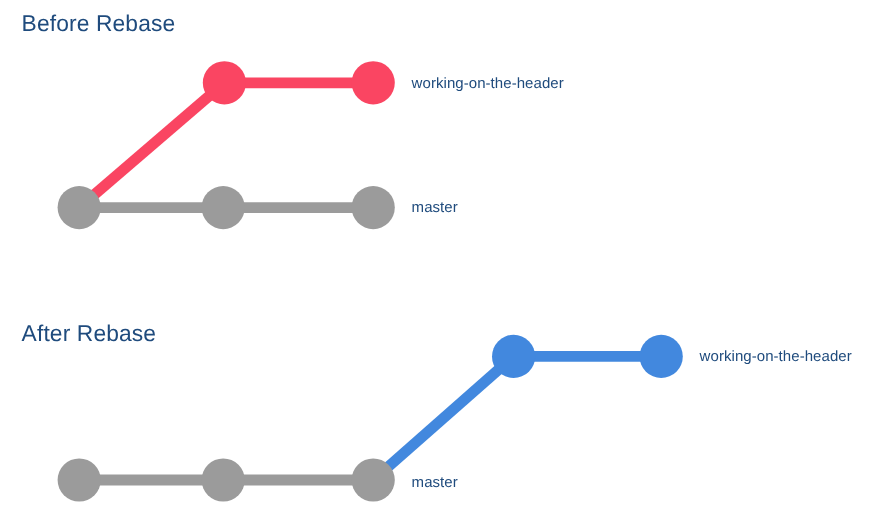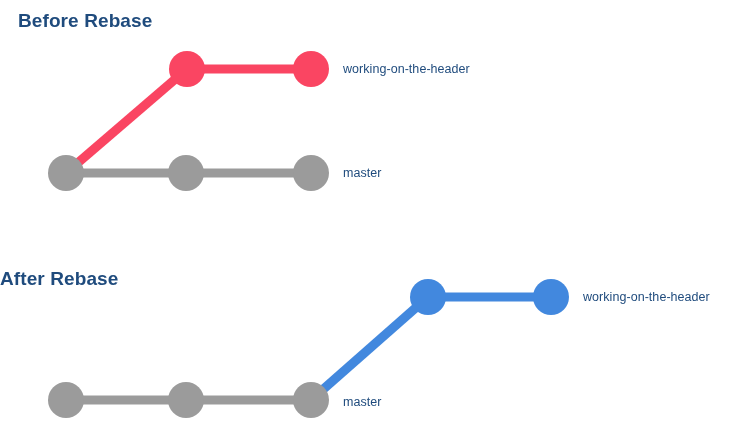--- a/index.html
+++ b/index.html
@@ -19,27 +19,27 @@
     position: absolute;
     left: 0;
     top: 0;
     width: 729px;
     height: 442px;
   }
   .section-title {
     position: absolute;
     font-family: "Liberation Sans", sans-serif;
     font-size: 19px;
-    font-weight: bold;
+    font-weight: normal;
     color: #1F4B7D;
     letter-spacing: 0.1px;
     white-space: nowrap;
   }
   #title-before { left: 18px; top: 10px; }
-  #title-after  { left: 0; top: 268px; }
+  #title-after  { left: 18px; top: 268px; }
 
   .branch-label {
     position: absolute;
     font-family: "Liberation Sans", sans-serif;
     font-size: 12.5px;
     font-weight: normal;
     color: #1F4B7D;
     white-space: nowrap;
     letter-spacing: 0.05px;
   }

